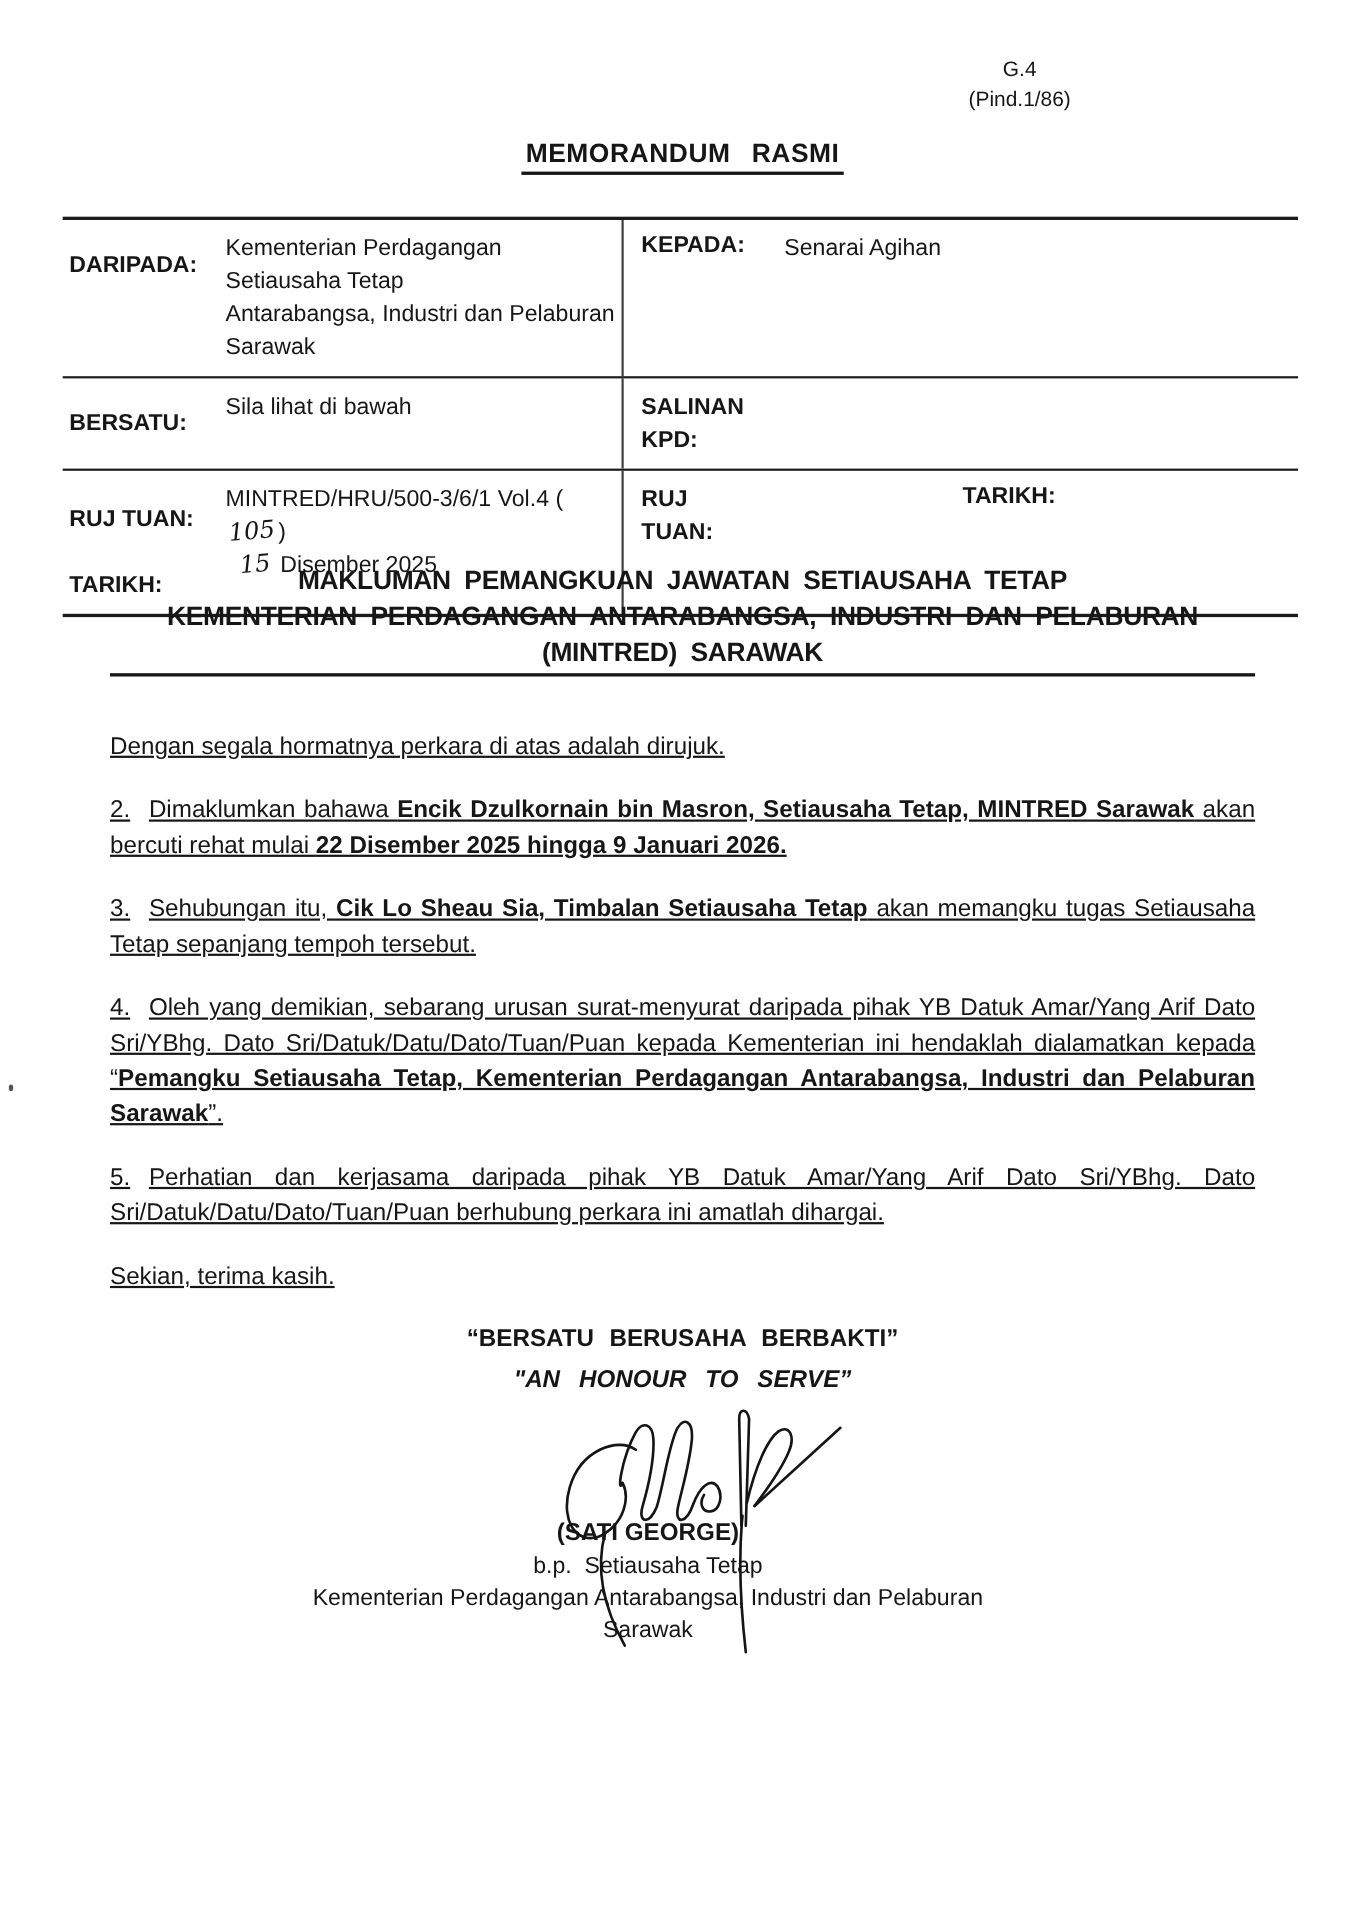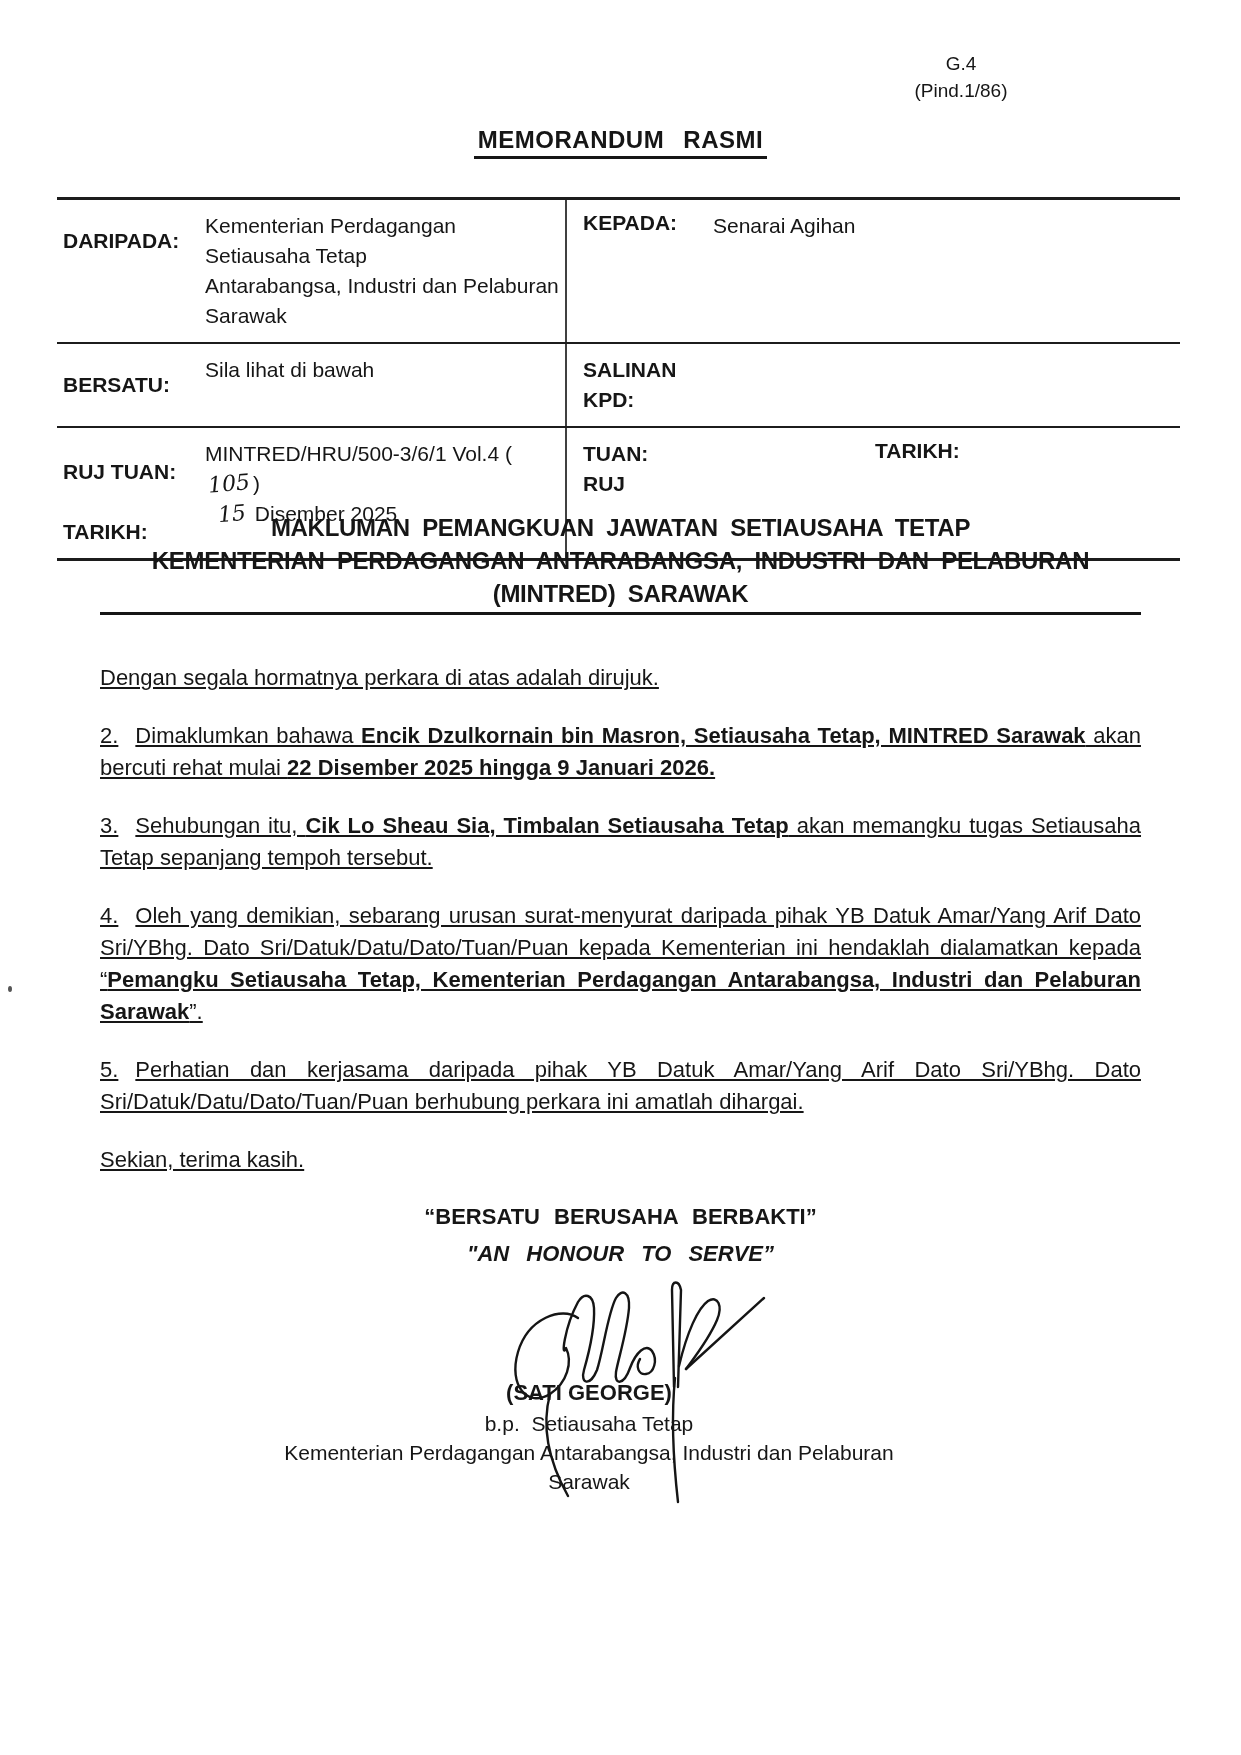--- a/index.html
+++ b/index.html
@@ -2,21 +2,21 @@
 <html><head>
 <meta charset="utf-8">
 <style>
   html,body{margin:0;padding:0;background:#e8e8e8;}
   .sheet{
     position:relative;width:1241px;height:1755px;background:#ffffff;
     font-family:"Liberation Sans",sans-serif;color:#161616;margin:0 auto;overflow:hidden;
   }
   .b{font-weight:bold;}
   
-  .form-code{position:absolute;top:50px;left:881px;width:160px;text-align:center;
+  .form-code{position:absolute;top:50px;left:847px;width:160px;text-align:center;
     font-size:19px;line-height:27px;}
   
   .title{position:absolute;top:126px;left:0;width:100%;text-align:center;}
   .title .tx{display:inline-block;font-size:24px;font-weight:bold;letter-spacing:.5px;
     word-spacing:12px;border-bottom:3px solid #161616;padding:0 4px 2px;}
   
   .memo-table{position:absolute;top:197px;left:57px;width:1123px;
     border-top:3px solid #1c1c1c;border-bottom:3px solid #1c1c1c;font-size:21px;}
   .t-row{display:flex;}
   .t-row+.t-row{border-top:2px solid #1c1c1c;}
@@ -108,22 +108,22 @@
         <span class="stackline">
           <span class="lab">TARIKH:</span>
           <span style="padding-left:10px;">
             <span class="hand">15</span>
             <span>Disember 2025</span>
           </span>
         </span>
       </div>
       <div class="cell-r">
         <span class="ruj-tuan-col">
+          <span style="display:block">RUJ</span>
           <span style="display:block">TUAN:</span>
-          <span style="display:block">RUJ</span>
         </span>
         <span class="b">TARIKH:</span>
       </div>
     </div>
   </div>
 
   <div class="subject">
     <div>MAKLUMAN PEMANGKUAN JAWATAN SETIAUSAHA TETAP</div>
     <div>KEMENTERIAN PERDAGANGAN ANTARABANGSA, INDUSTRI DAN PELABURAN</div>
     <div>(MINTRED) SARAWAK</div>

